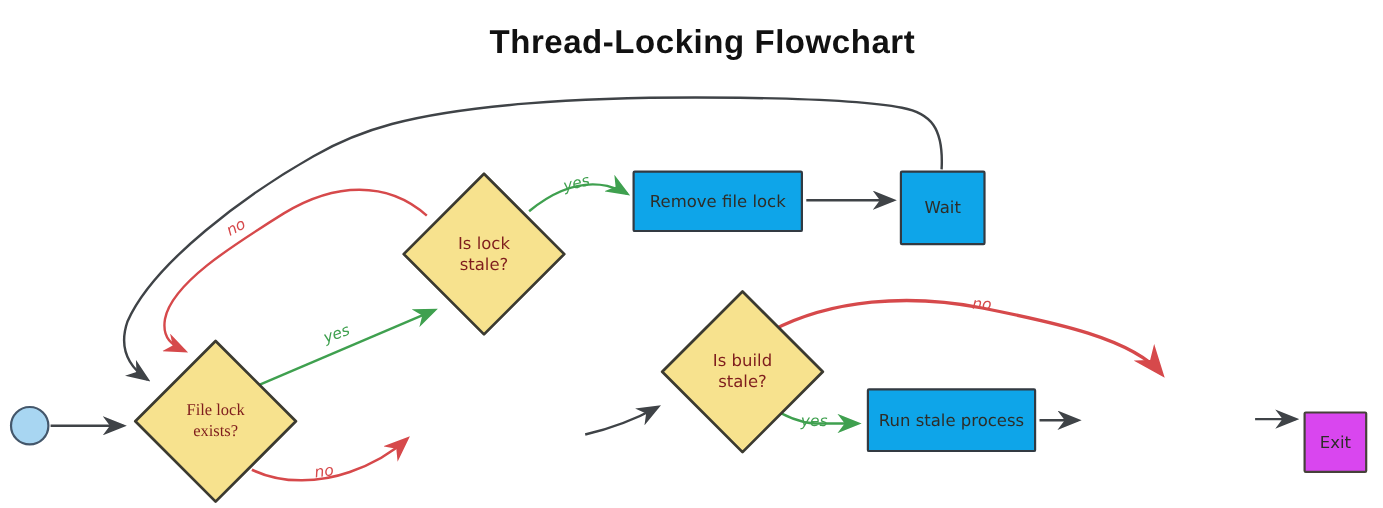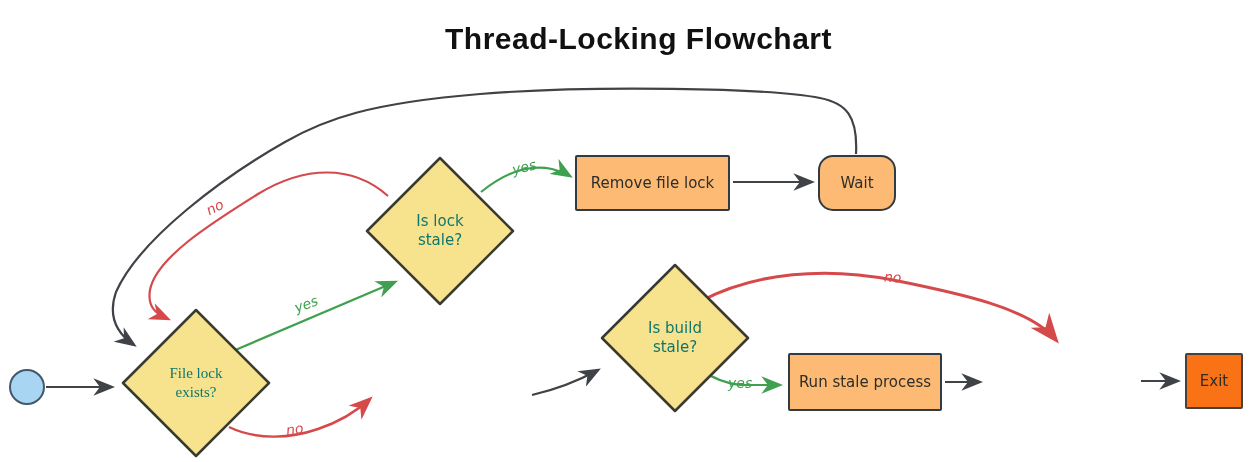--- a/index.html
+++ b/index.html
@@ -19,42 +19,43 @@
     font-weight: bold; font-size: 30px; color: #111111;
     letter-spacing: 0.5px;
     padding-left: 10px;
   }
 
   svg.edges { position: absolute; top: 0; left: 0; }
 
   .node { position: absolute; box-sizing: border-box; z-index: 2; }
 
   .rect-node {
-    background: #fdba74;
+    background: #0ea5e9;
     border: 2.5px solid #323a42;
     border-radius: 2px;
     display: flex; align-items: center; justify-content: center;
     text-align: center;
     font-size: 15px; color: #2e2d28;
   }
   .terminal-node {
-    background: #f97316;
+    background: #d946ef;
     border: 2.5px solid #46413a;
+    margin-top: 21px;
   }
   .circle-node {
     background: #a8d6f2;
     border: 2.5px solid #44576b;
     border-radius: 50%;
   }
   .diamond-node svg { position: absolute; top: 0; left: 0; }
   .diamond-label {
     position: absolute; inset: 0;
     display: flex; align-items: center; justify-content: center;
     text-align: center;
-    font-size: 15px; line-height: 1.25; color: #0f766e;
+    font-size: 15px; line-height: 1.25; color: #7f1d1d;
     padding: 0 30px;
   }
 
   .edge-label {
     position: absolute; z-index: 3;
     font-size: 14px; font-style: italic;
     background: transparent;
     white-space: nowrap;
   }
   .edge-label.green { color: #3fa04f; }
@@ -132,21 +133,21 @@
     <svg width="150" height="150" viewBox="0 0 150 150">
       <polygon points="75,2 148,75 75,148 2,75" fill="#f7e28e" stroke="#3b3a30" stroke-width="2.5" stroke-linejoin="round"></polygon>
     </svg>
     <div class="diamond-label">Is build stale?</div>
   </div>
 
   <div class="node rect-node" style="left:575px; top:155px; width:155px; height:56px;">
     <span>Remove file lock</span>
   </div>
 
-  <div class="node rect-node" style="left:818px; top:155px; width:78px; height:56px;border-radius:15px;">
+  <div class="node rect-node" style="left:818px; top:155px; width:78px; height:68px;">
     <span>Wait</span>
   </div>
 
 
   <div class="node rect-node" style="left:788px; top:353px; width:154px; height:58px;">
     <span>Run stale process</span>
   </div>
 
 
   <div class="node rect-node terminal-node" style="left:1185px; top:353px; width:58px; height:56px;">

